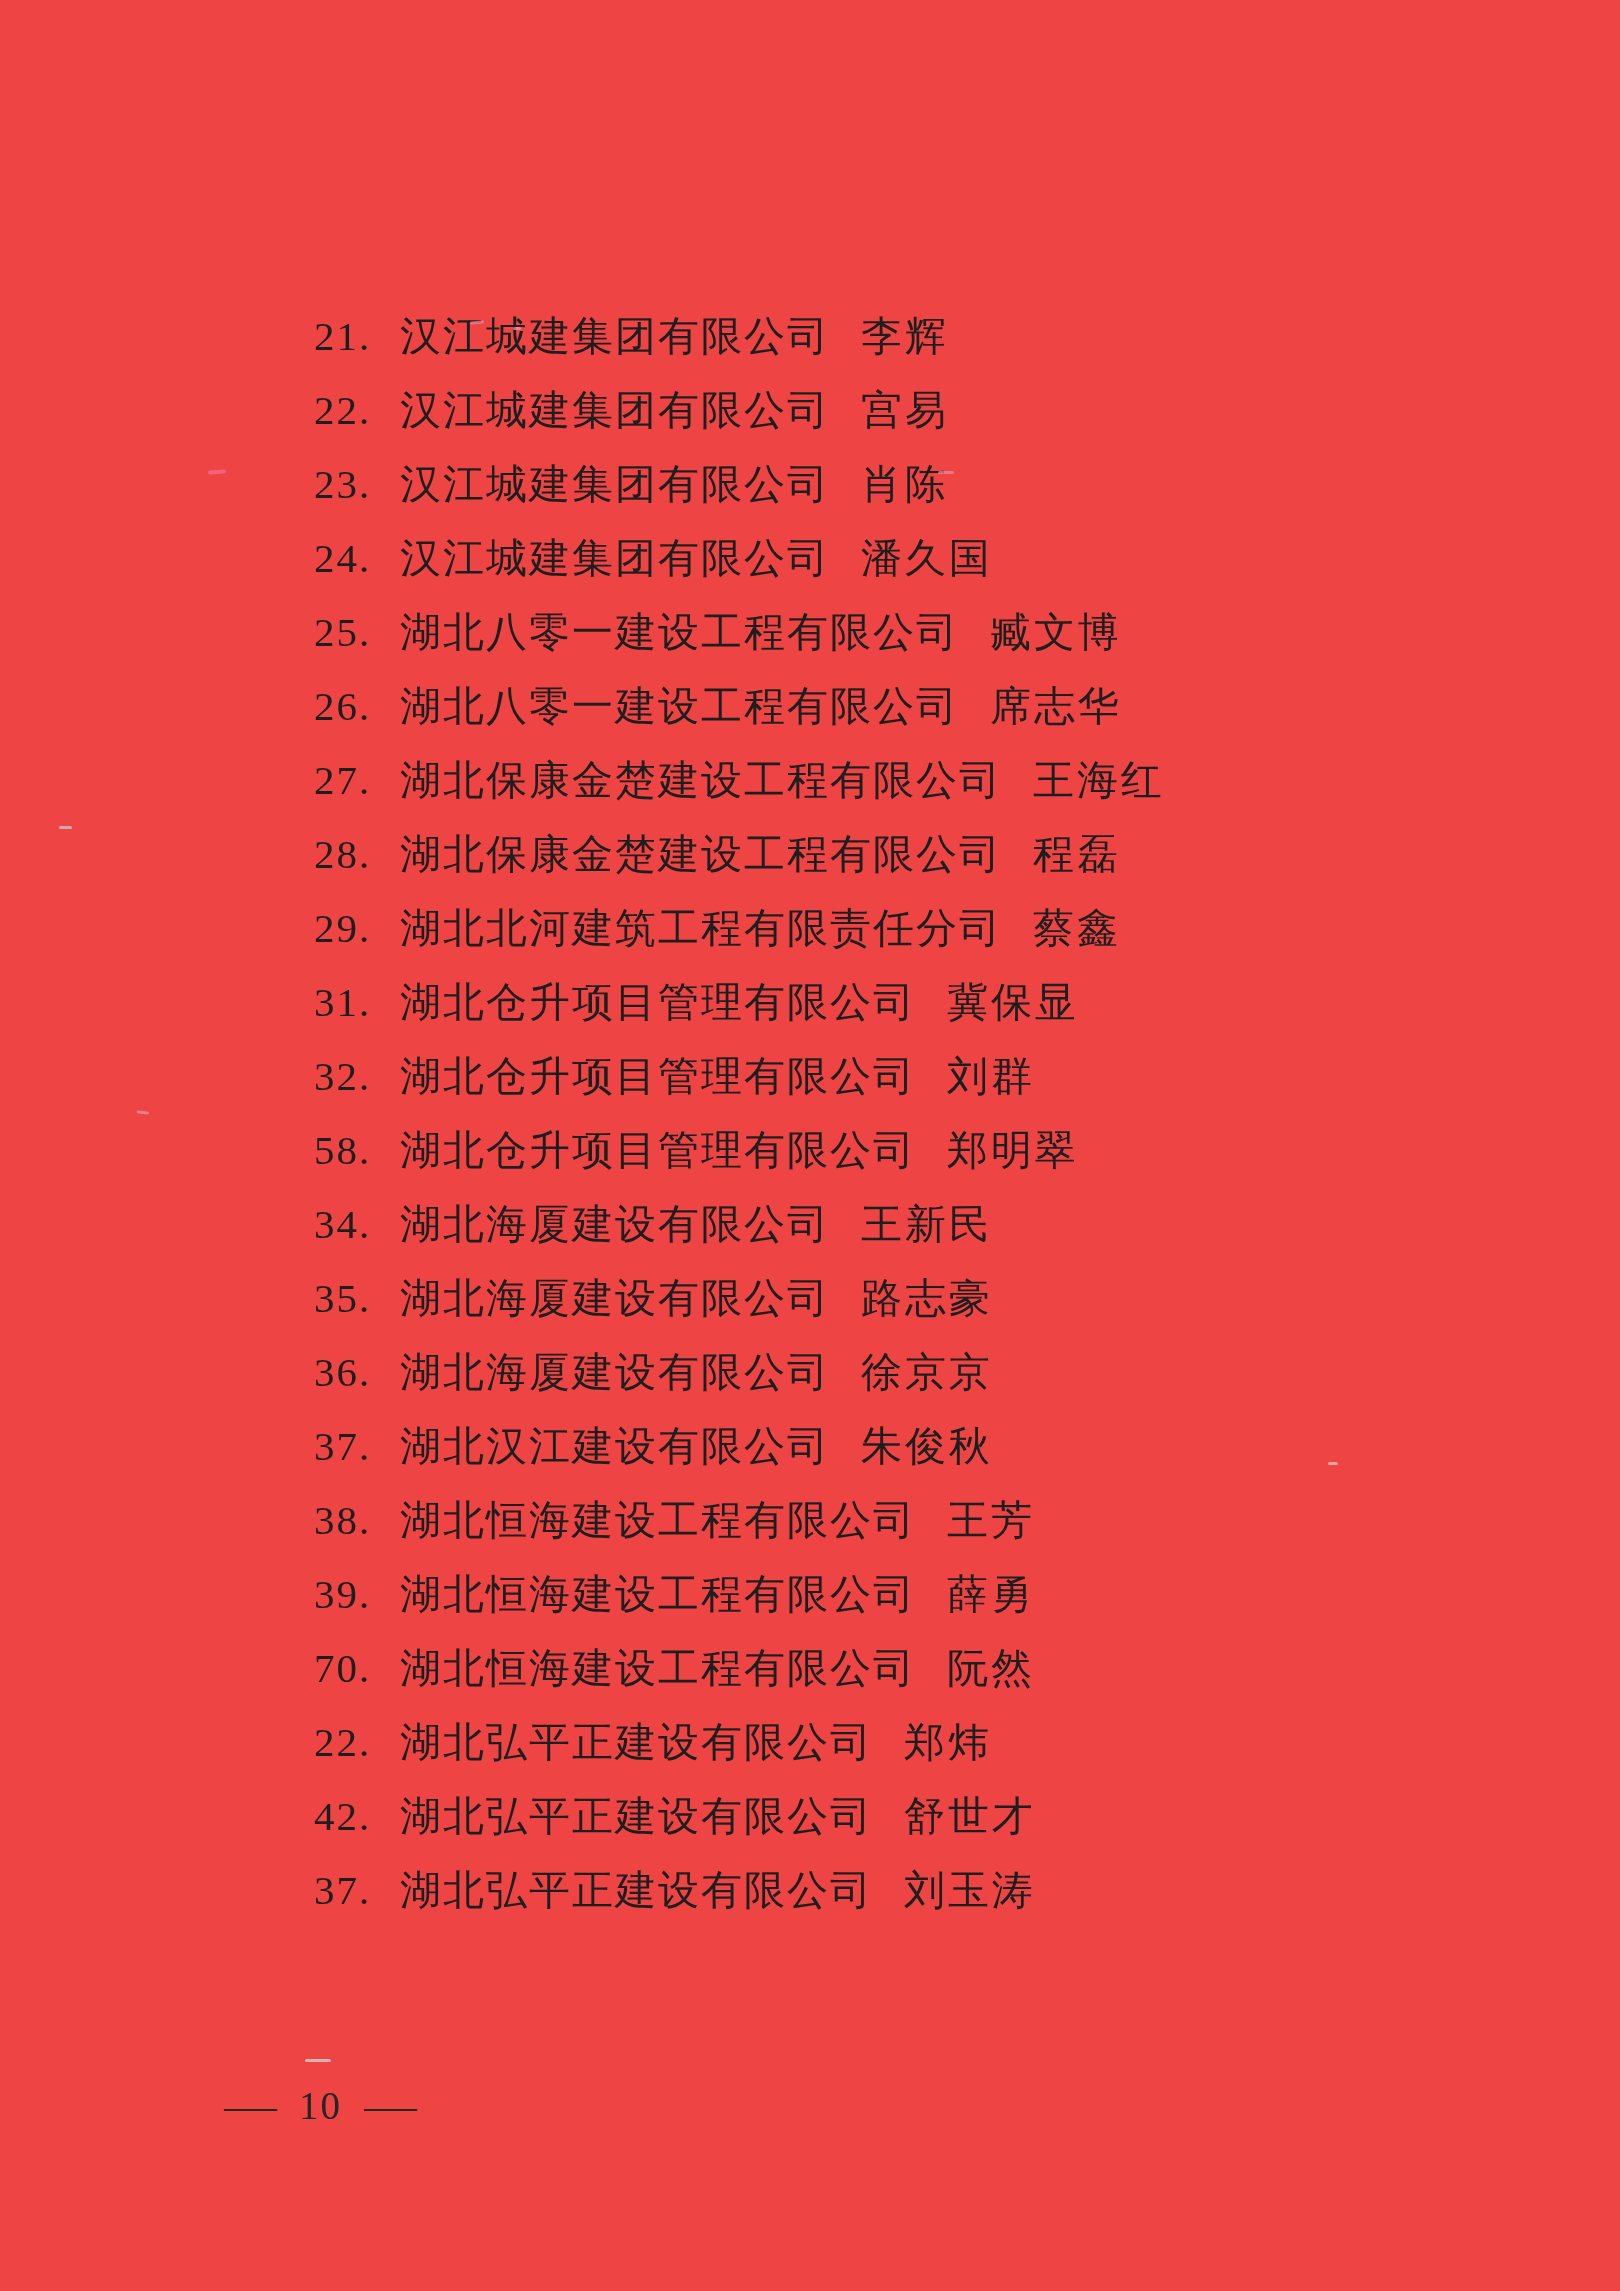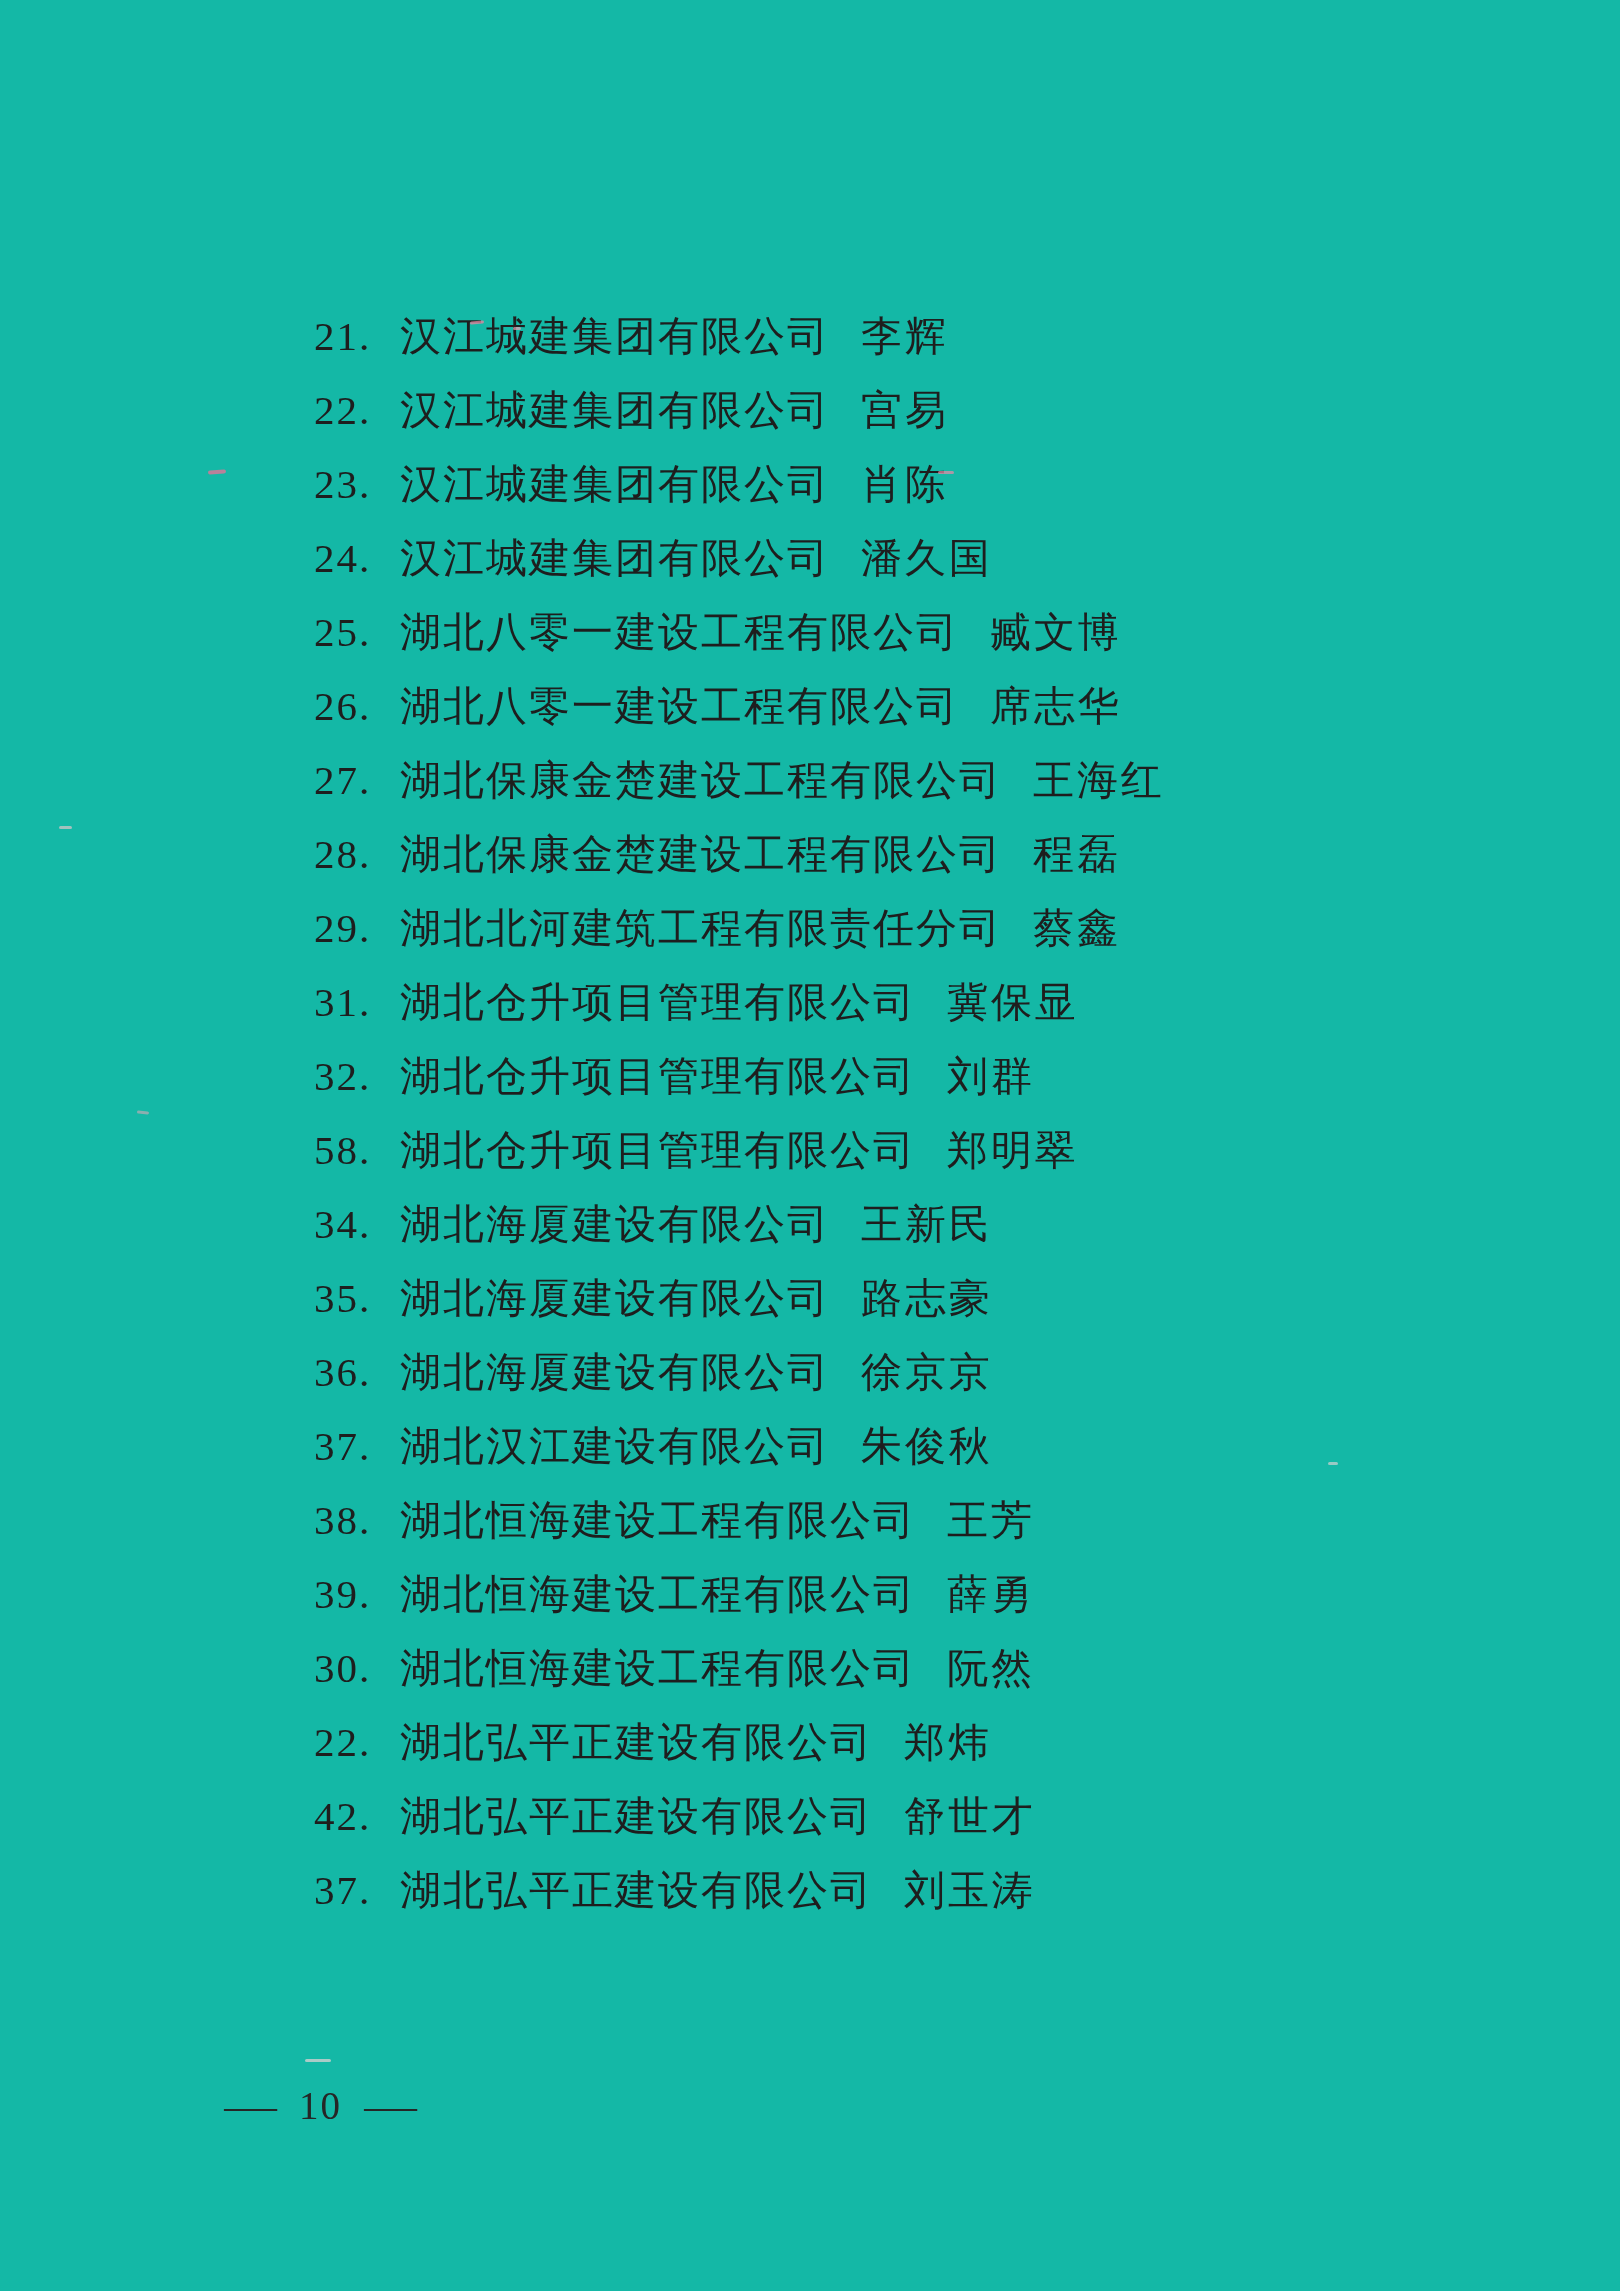--- a/index.html
+++ b/index.html
@@ -4,21 +4,21 @@
 <style>
   html, body {
     margin: 0;
     padding: 0;
     background: #ffffff;
   }
   .page {
     position: relative;
     width: 1620px;
     height: 2292px;
-    background: #14b8a6;
+    background: #ef4444;
     overflow: hidden;
     font-family: "Liberation Serif", "DejaVu Serif", serif;
   }
   .entry-list {
     position: absolute;
     left: 314px;
     top: 299px;
     margin: 0;
     padding: 0;
     list-style: none;
@@ -148,21 +148,21 @@
 
     <li class="entry">
       <span class="num">38.</span><span class="company">湖北恒海建设工程有限公司</span><span class="person">王芳</span>
     </li>
 
     <li class="entry">
       <span class="num">39.</span><span class="company">湖北恒海建设工程有限公司</span><span class="person">薛勇</span>
     </li>
 
     <li class="entry">
-      <span class="num">30.</span><span class="company">湖北恒海建设工程有限公司</span><span class="person">阮然</span>
+      <span class="num">70.</span><span class="company">湖北恒海建设工程有限公司</span><span class="person">阮然</span>
     </li>
 
     <li class="entry">
       <span class="num">22.</span><span class="company">湖北弘平正建设有限公司</span><span class="person">郑炜</span>
     </li>
 
     <li class="entry">
       <span class="num">42.</span><span class="company">湖北弘平正建设有限公司</span><span class="person">舒世才</span>
     </li>
 

